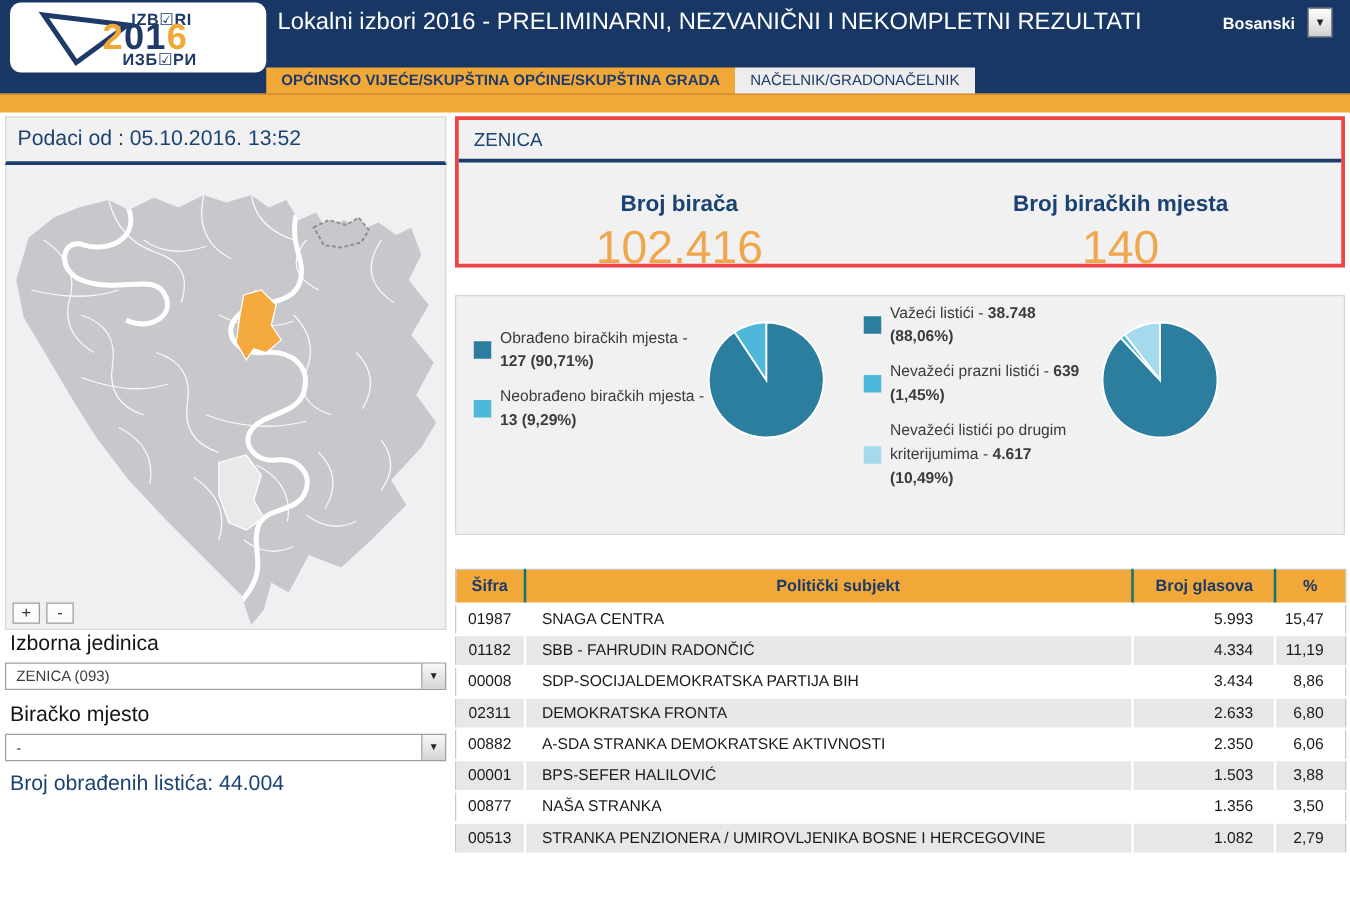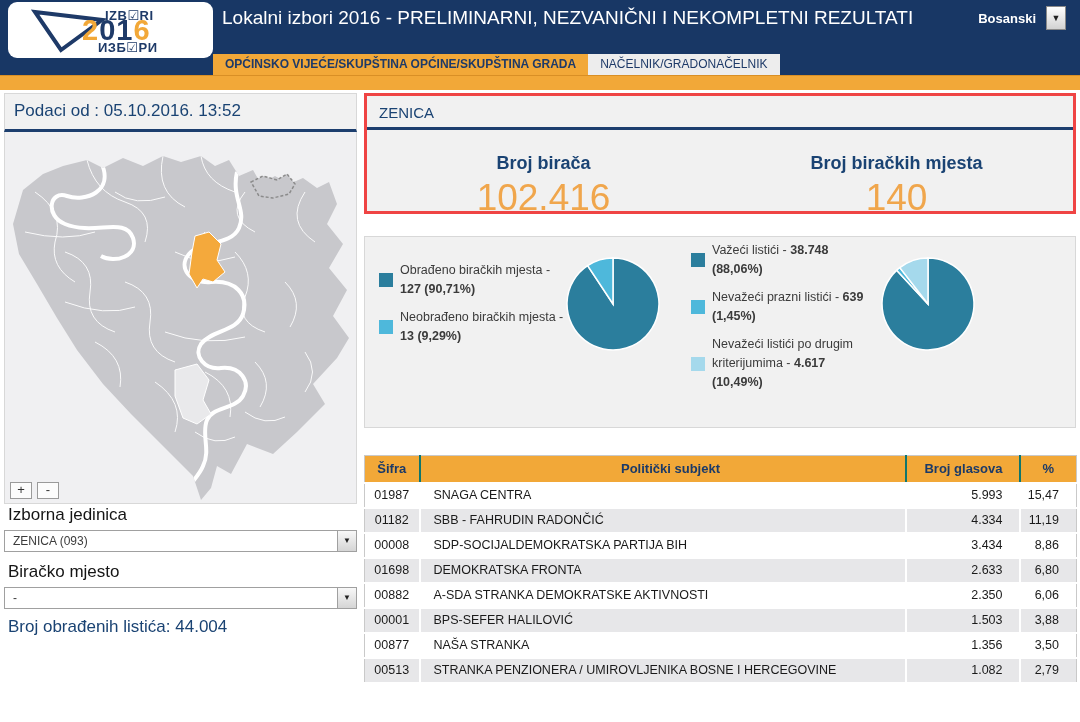--- a/index.html
+++ b/index.html
@@ -244,21 +244,21 @@
           <td class="c2">4.334</td>
           <td class="c3">11,19</td>
         </tr>
         <tr class="white">
           <td class="c0">00008</td>
           <td class="c1">SDP-SOCIJALDEMOKRATSKA PARTIJA BIH</td>
           <td class="c2">3.434</td>
           <td class="c3">8,86</td>
         </tr>
         <tr class="gray">
-          <td class="c0">01698</td>
+          <td class="c0">02311</td>
           <td class="c1">DEMOKRATSKA FRONTA</td>
           <td class="c2">2.633</td>
           <td class="c3">6,80</td>
         </tr>
         <tr class="white">
           <td class="c0">00882</td>
           <td class="c1">A-SDA STRANKA DEMOKRATSKE AKTIVNOSTI</td>
           <td class="c2">2.350</td>
           <td class="c3">6,06</td>
         </tr>

